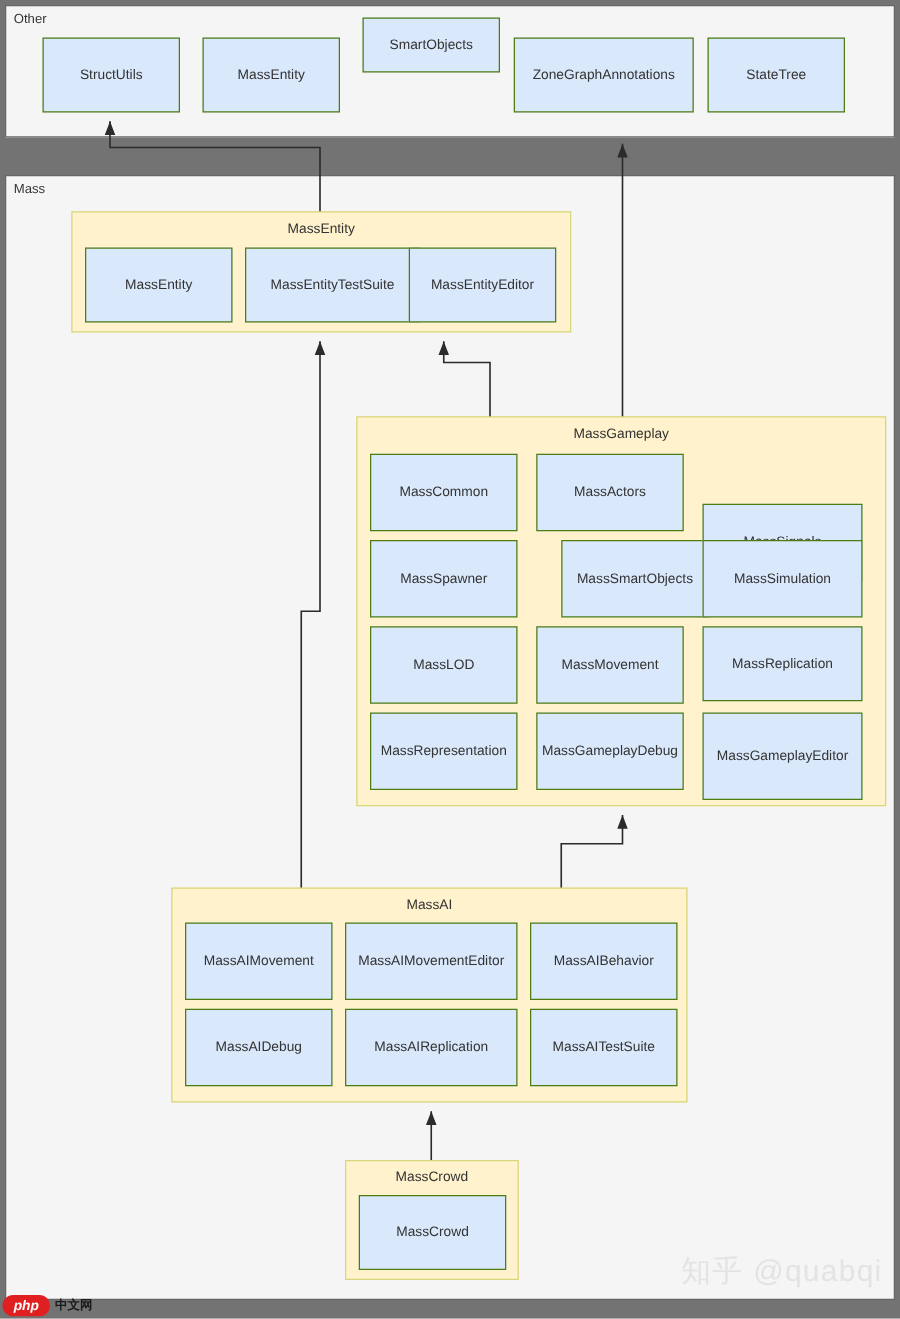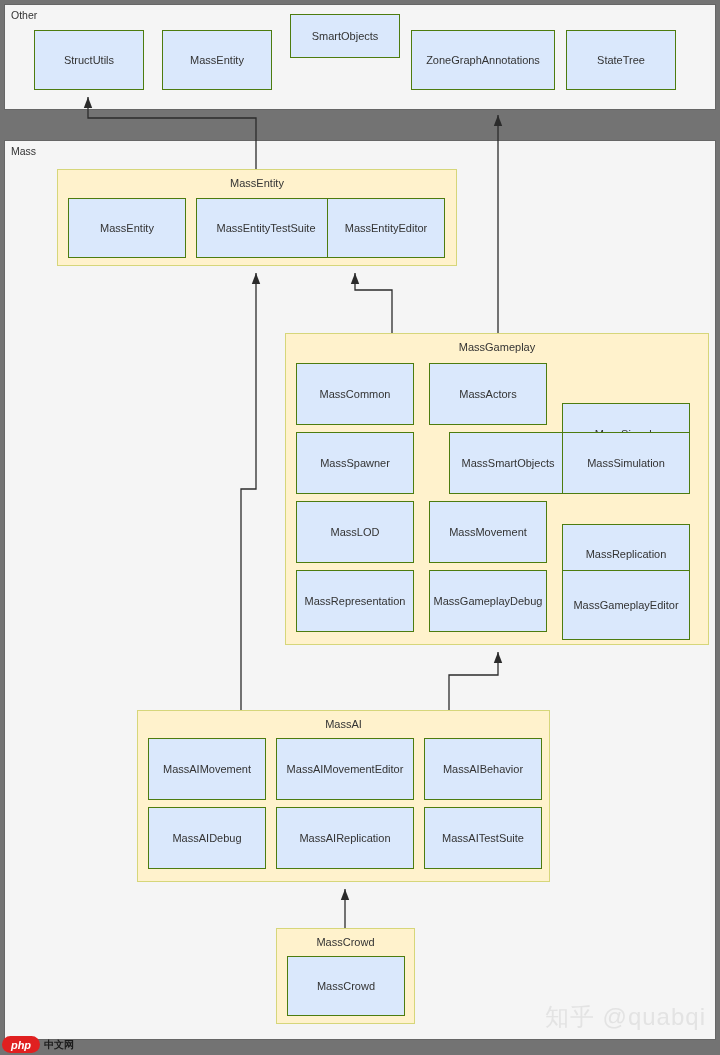--- a/index.html
+++ b/index.html
@@ -157,21 +157,21 @@
         <div class="module-title">MassGameplay</div>
       </div>
       <div class="node" style="left: 296px; top: 363px; width: 118px; height: 62px;">MassCommon</div>
       <div class="node" style="left: 429px; top: 363px; width: 118px; height: 62px;">MassActors</div>
       <div class="node" style="left: 562px; top: 363px; width: 128px; height: 62px; margin-top: 40px;">MassSignals</div>
       <div class="node" style="left: 296px; top: 432px; width: 118px; height: 62px;">MassSpawner</div>
       <div class="node" style="left: 429px; top: 432px; width: 118px; height: 62px; margin-left: 20px;">MassSmartObjects</div>
       <div class="node" style="left: 562px; top: 432px; width: 128px; height: 62px;">MassSimulation</div>
       <div class="node" style="left: 296px; top: 501px; width: 118px; height: 62px;">MassLOD</div>
       <div class="node" style="left: 429px; top: 501px; width: 118px; height: 62px;">MassMovement</div>
-      <div class="node" style="left: 562px; top: 524px; width: 128px; height: 60px;">MassReplication</div>
+      <div class="node" style="left: 562px; top: 501px; width: 128px; height: 60px;">MassReplication</div>
       <div class="node" style="left: 296px; top: 570px; width: 118px; height: 62px; text-align: right;">MassRepresentation</div>
       <div class="node" style="left: 429px; top: 570px; width: 118px; height: 62px;">MassGameplayDebug</div>
       <div class="node" style="left: 562px; top: 570px; width: 128px; height: 70px;">MassGameplayEditor</div>
       <div class="group-module" style="left: 137px; top: 710px; width: 413px; height: 172px;">
         <div class="module-title">MassAI</div>
       </div>
       <div class="node" style="left: 148px; top: 738px; width: 118px; height: 62px;">MassAIMovement</div>
       <div class="node" style="left: 276px; top: 738px; width: 138px; height: 62px;">MassAIMovementEditor</div>
       <div class="node" style="left: 424px; top: 738px; width: 118px; height: 62px;">MassAIBehavior</div>
       <div class="node" style="left: 148px; top: 807px; width: 118px; height: 62px;">MassAIDebug</div>

